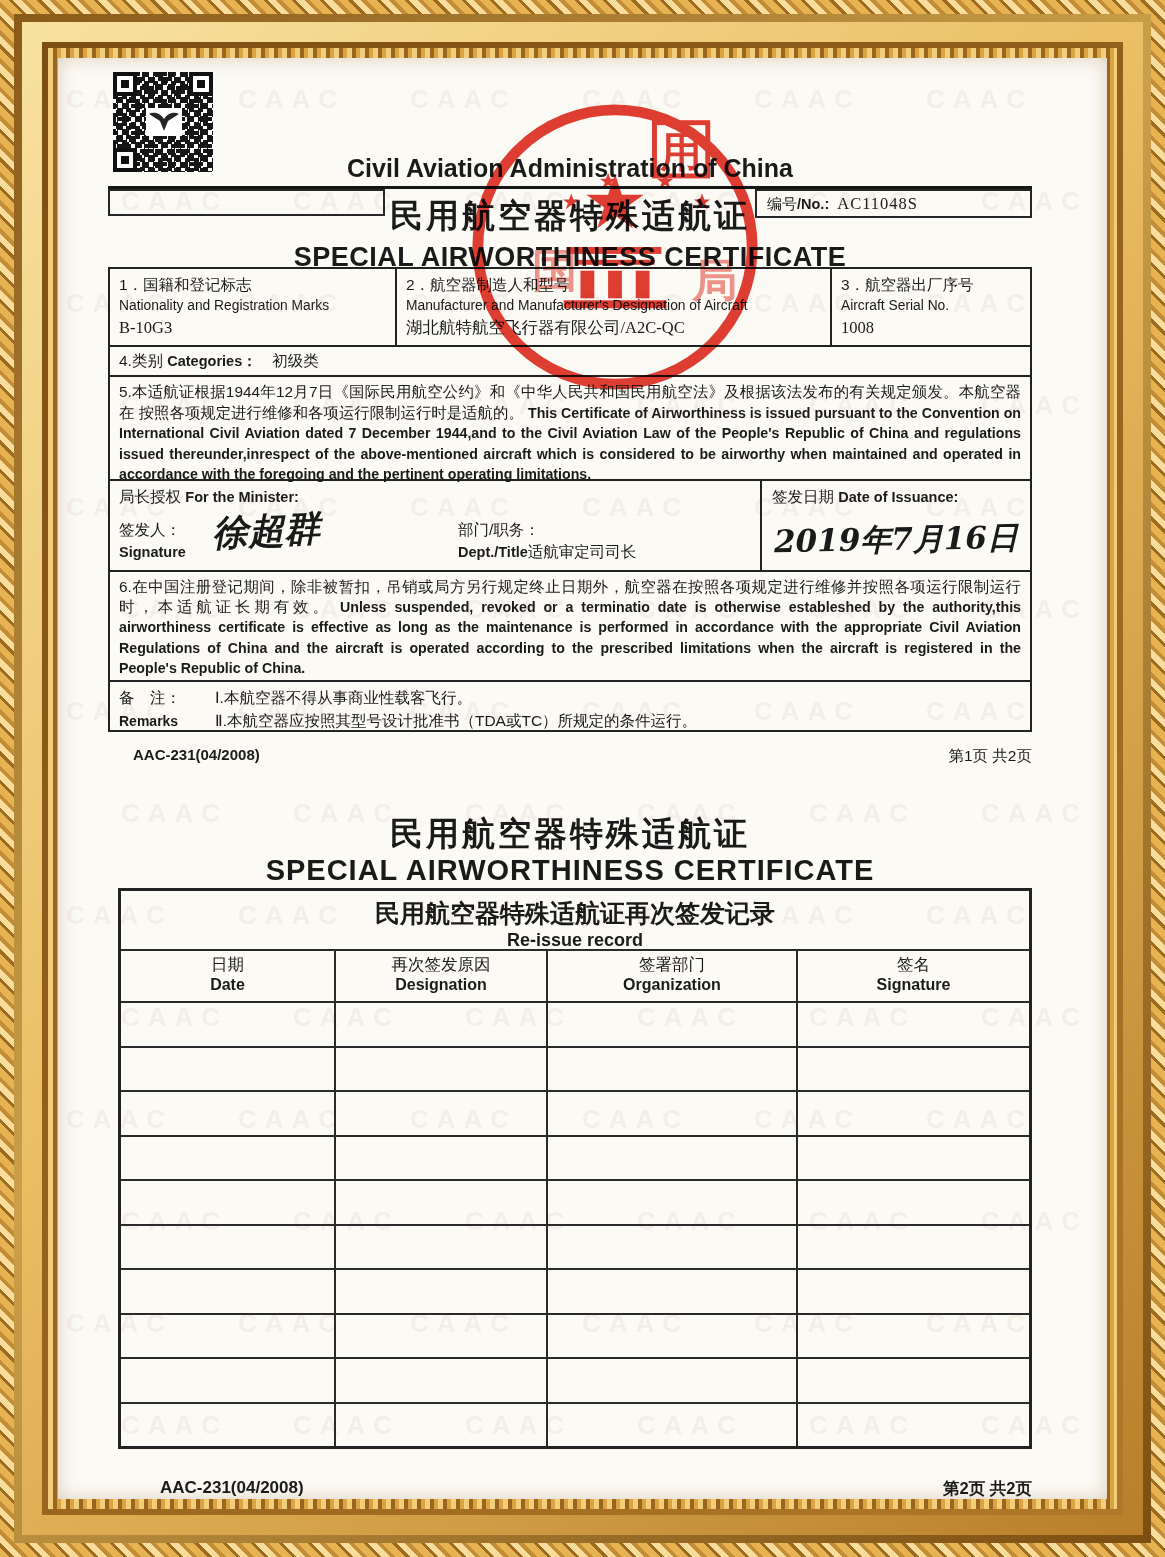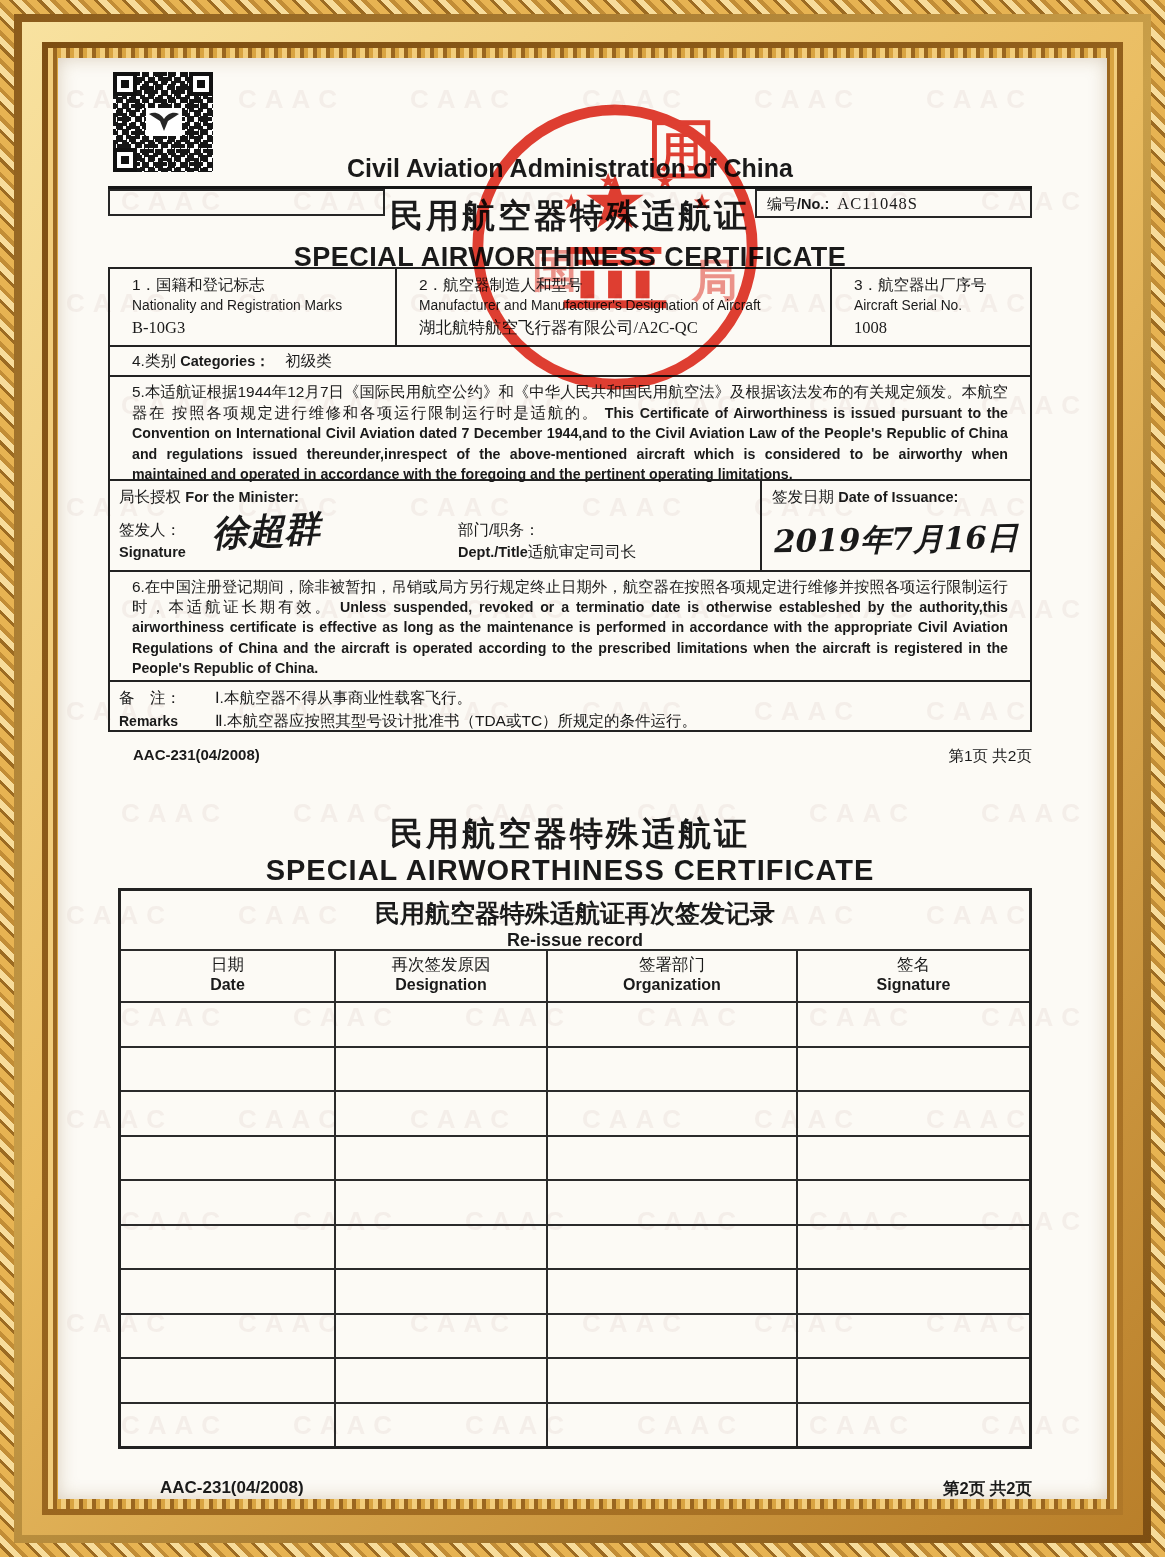--- a/index.html
+++ b/index.html
@@ -37,21 +37,21 @@
   .nobox{left:697px;top:131px;width:277px;height:29px;border:2px solid #262626;z-index:2;
          font-size:15px;padding:3px 10px;white-space:nowrap;}
   .nobox b{font-size:14.5px;}
   .nobox .val{font-family:"Liberation Serif",serif;font-size:16.5px;letter-spacing:1px;margin-left:8px;}
   .title-zh{top:136px;font-size:33px;font-weight:700;letter-spacing:3px;z-index:2;}
   .title-en{top:184px;font-size:27px;font-weight:800;letter-spacing:.5px;z-index:2;}
   
   .mtable{left:50px;top:209px;width:924px;border:2px solid #222;z-index:2;}
   .mrow{display:flex;border-bottom:2px solid #222;}
   .mrow:last-child{border-bottom:none;}
-  .mcell{padding:5px 22px;border-right:2px solid #222;}
+  .mcell{padding:5px 9px;border-right:2px solid #222;}
   .mcell:last-child{border-right:none;}
   .r1{height:78px;}
   .r1 .c1{width:287px;} .r1 .c2{width:435px;} .r1 .c3{flex:1;}
   .lab-zh{font-size:15.5px;line-height:1.45;}
   .lab-en{font-size:13.8px;font-weight:normal;line-height:1.4;}
   .lab-val{font-family:"Liberation Serif",serif;font-size:16.5px;line-height:1.4;}
   .r2{height:30px;}
   .r2 .mcell{width:100%;padding-top:4px;font-size:15.5px;}
   .r2 b{font-size:14.5px;}
   .para{height:104px;}

